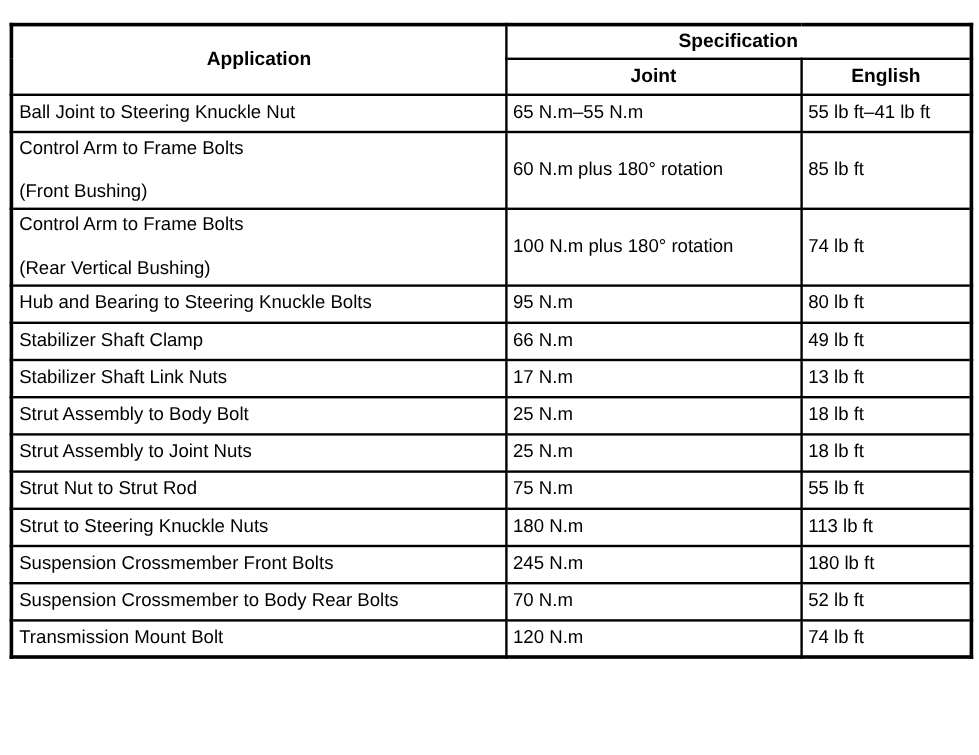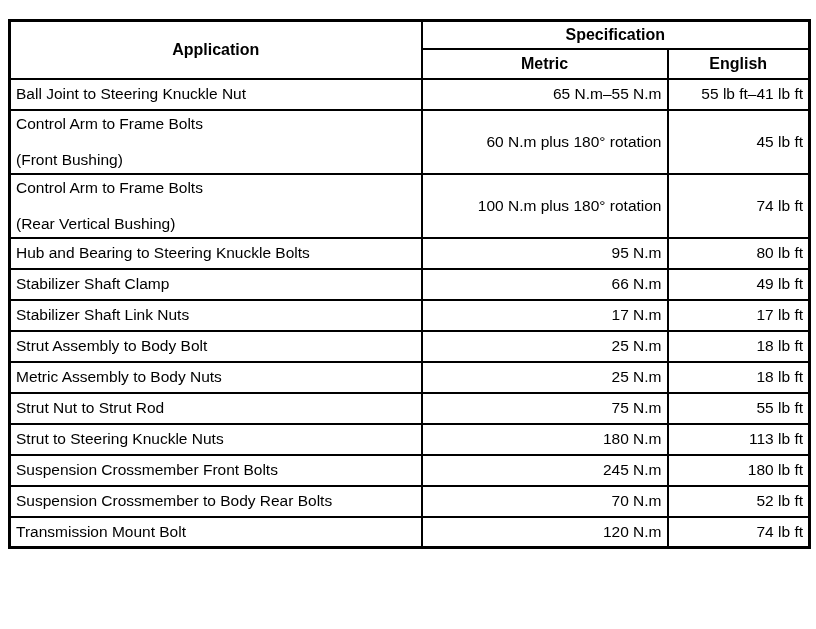--- a/index.html
+++ b/index.html
@@ -39,21 +39,21 @@
     }
     td {
       font-size: 15.5px;
       font-weight: normal;
     }
     td.app-cell {
       text-align: left;
       white-space: pre-line;
     }
     td.val-cell {
-      text-align: right;
+      text-align: left;
     }
     tr.hdr-row-1 { height: 28px; }
     tr.hdr-row-2 { height: 30px; }
     tr.row-normal { height: 31px; margin-top: 28px; }
     tr.row-tall   { height: 64px; }
   </style>
 </head>
 <body>
 
 <div class="page">
@@ -62,36 +62,36 @@
       <col class="c-app">
       <col class="c-metric">
       <col class="c-english">
     </colgroup>
     <thead>
       <tr class="hdr-row-1">
         <th rowspan="2">Application</th>
         <th colspan="2">Specification</th>
       </tr>
       <tr class="hdr-row-2">
-        <th>Metric</th>
+        <th>Joint</th>
         <th>English</th>
       </tr>
     </thead>
     <tbody>
       <tr class="row-normal">
         <td class="app-cell">Ball Joint to Steering Knuckle Nut</td>
         <td class="val-cell">65 N.m–55 N.m</td>
         <td class="val-cell">55 lb ft–41 lb ft</td>
       </tr>
       <tr class="row-tall">
         <td class="app-cell">Control Arm to Frame Bolts
 
 (Front Bushing)</td>
         <td class="val-cell">60 N.m plus 180° rotation</td>
-        <td class="val-cell">45 lb ft</td>
+        <td class="val-cell">85 lb ft</td>
       </tr>
       <tr class="row-tall">
         <td class="app-cell">Control Arm to Frame Bolts
 
 (Rear Vertical Bushing)</td>
         <td class="val-cell">100 N.m plus 180° rotation</td>
         <td class="val-cell">74 lb ft</td>
       </tr>
       <tr class="row-normal">
         <td class="app-cell">Hub and Bearing to Steering Knuckle Bolts</td>
@@ -99,29 +99,29 @@
         <td class="val-cell">80 lb ft</td>
       </tr>
       <tr class="row-normal">
         <td class="app-cell">Stabilizer Shaft Clamp</td>
         <td class="val-cell">66 N.m</td>
         <td class="val-cell">49 lb ft</td>
       </tr>
       <tr class="row-normal">
         <td class="app-cell">Stabilizer Shaft Link Nuts</td>
         <td class="val-cell">17 N.m</td>
-        <td class="val-cell">17 lb ft</td>
+        <td class="val-cell">13 lb ft</td>
       </tr>
       <tr class="row-normal">
         <td class="app-cell">Strut Assembly to Body Bolt</td>
         <td class="val-cell">25 N.m</td>
         <td class="val-cell">18 lb ft</td>
       </tr>
       <tr class="row-normal">
-        <td class="app-cell">Metric Assembly to Body Nuts</td>
+        <td class="app-cell">Strut Assembly to Joint Nuts</td>
         <td class="val-cell">25 N.m</td>
         <td class="val-cell">18 lb ft</td>
       </tr>
       <tr class="row-normal">
         <td class="app-cell">Strut Nut to Strut Rod</td>
         <td class="val-cell">75 N.m</td>
         <td class="val-cell">55 lb ft</td>
       </tr>
       <tr class="row-normal">
         <td class="app-cell">Strut to Steering Knuckle Nuts</td>

